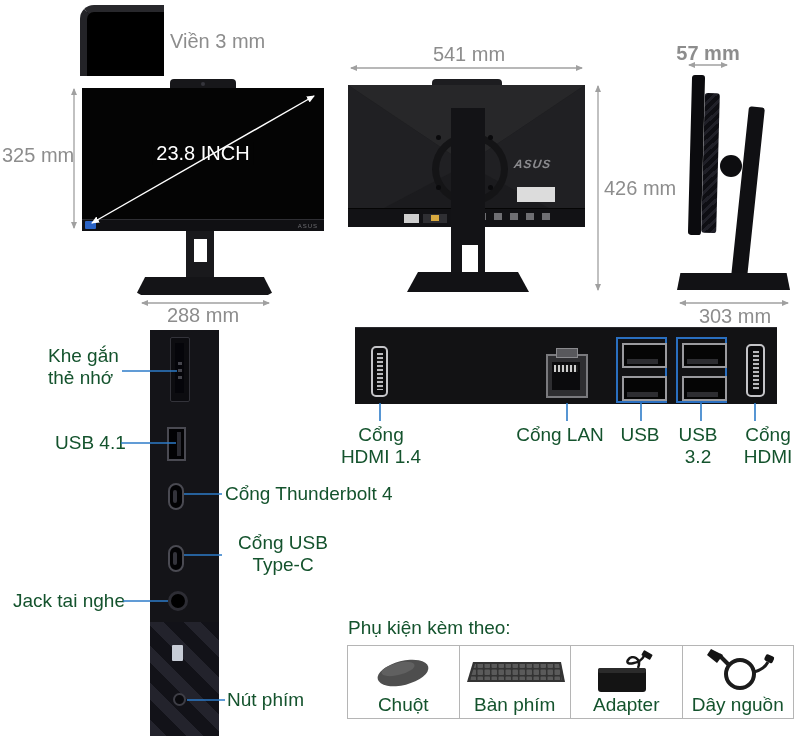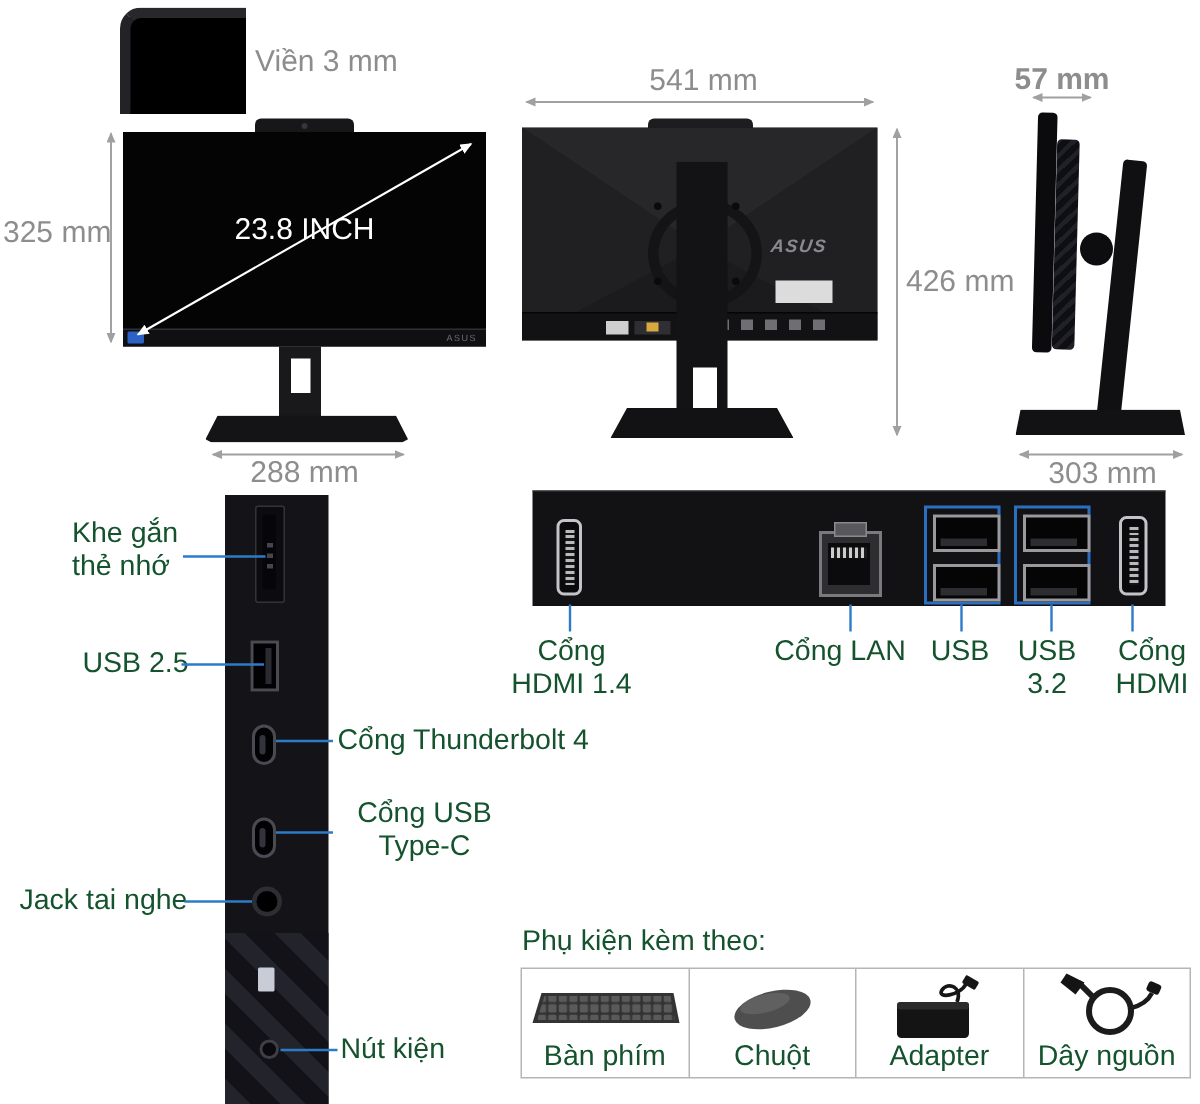--- a/index.html
+++ b/index.html
@@ -133,28 +133,28 @@
     </div>
     <div class="a" style="left:18px;top:261px;width:14px;height:14px;background:#000;border:3px solid #2d2d34;border-radius:50%;"></div>
     <div class="a" style="left:22px;top:315px;width:11px;height:16px;background:#c7ccd6;border-radius:1px;"></div>
     <div class="a" style="left:23px;top:363px;width:9px;height:9px;background:#0a0a0e;border:2px solid #3e3e46;border-radius:50%;"></div>
   </div>
 
   <div class="a lbl" style="left:48px;top:345px;">
     <span style="display:block;">Khe gắn</span>
     <span style="display:block;">thẻ nhớ</span>
   </div>
-  <div class="a lbl" style="left:55px;top:432px;">USB 2.5</div>
+  <div class="a lbl" style="left:55px;top:432px;">USB 4.1</div>
   <div class="a lbl" style="left:225px;top:483px;">Cổng Thunderbolt 4</div>
   <div class="a lbl ctr" style="left:225px;top:532px;width:116px;">
     <span style="display:block;">Cổng USB</span>
     <span style="display:block;">Type-C</span>
   </div>
   <div class="a lbl" style="left:13px;top:590px;text-align:center;">Jack tai nghe</div>
-  <div class="a lbl" style="left:227px;top:689px;">Nút kiện</div>
+  <div class="a lbl" style="left:227px;top:689px;">Nút phím</div>
 
   <div class="a rearbar" style="left:355px;top:327px;width:422px;height:76px;">
     <div class="a hdmi" style="left:16px;top:18px;width:13px;height:47px;">
       <div class="hdmi-pins"></div>
     </div>
     <div class="a lan" style="left:191px;top:26px;width:38px;height:40px;">
       <div class="lan-latch"></div>
       <div class="lan-inner"></div>
       <div class="lan-pins"></div>
     </div>
@@ -189,38 +189,38 @@
     <span style="display:block;">USB</span>
     <span style="display:block;">3.2</span>
   </div>
   <div class="a lbl ctr" style="left:733px;top:424px;width:70px;">
     <span style="display:block;">Cổng</span>
     <span style="display:block;">HDMI</span>
   </div>
 
   <div class="a lbl" style="left:348px;top:617px;">Phụ kiện kèm theo:</div>
   <div class="a acc-table" style="left:347px;top:645px;width:445px;height:72px;">
+    <div class="acc-cell">
+      <svg class="acc-icon" width="90" height="44" viewBox="0 0 90 44">
+        <ellipse cx="45" cy="25" rx="26" ry="12" fill="#4e4e4e" transform="rotate(-14 45 25)"></ellipse>
+        <ellipse cx="40" cy="21" rx="17" ry="6" fill="#606060" transform="rotate(-14 40 21)"></ellipse>
+      </svg>
+      <div class="acc-label lbl">Chuột</div>
+    </div>
     <div class="acc-cell">
       <svg class="acc-icon" width="104" height="44" viewBox="0 0 104 44">
         <defs>
           <pattern id="keys" x="0" y="0" width="7" height="7" patternUnits="userSpaceOnUse">
             <rect x="0.5" y="0.5" width="5.5" height="5.5" rx="1" fill="#5a5a5a"></rect>
           </pattern>
         </defs>
         <polygon points="10,14 98,14 102,34 4,34" fill="#333"></polygon>
         <polygon points="12,16 96,16 99,32 7,32" fill="url(#keys)"></polygon>
       </svg>
       <div class="acc-label lbl">Bàn phím</div>
-    </div>
-    <div class="acc-cell">
-      <svg class="acc-icon" width="90" height="44" viewBox="0 0 90 44">
-        <ellipse cx="45" cy="25" rx="26" ry="12" fill="#4e4e4e" transform="rotate(-14 45 25)"></ellipse>
-        <ellipse cx="40" cy="21" rx="17" ry="6" fill="#606060" transform="rotate(-14 40 21)"></ellipse>
-      </svg>
-      <div class="acc-label lbl">Chuột</div>
     </div>
     <div class="acc-cell">
       <svg class="acc-icon" width="100" height="46" viewBox="0 0 100 46">
         <path d="M62,20 C66,10 56,6 52,12 C48,18 64,16 68,8" stroke="#161616" stroke-width="2.5" fill="none"></path>
         <rect x="66" y="4" width="10" height="6" rx="1" fill="#161616" transform="rotate(30 71 7)"></rect>
         <rect x="22" y="20" width="48" height="24" rx="3" fill="#141414"></rect>
         <rect x="22" y="20" width="48" height="5" rx="2" fill="#2b2b2b"></rect>
       </svg>
       <div class="acc-label lbl">Adapter</div>
     </div>

